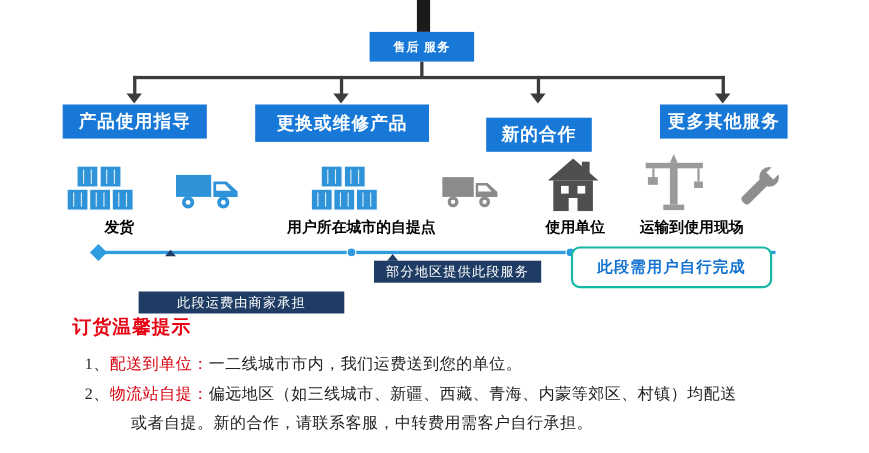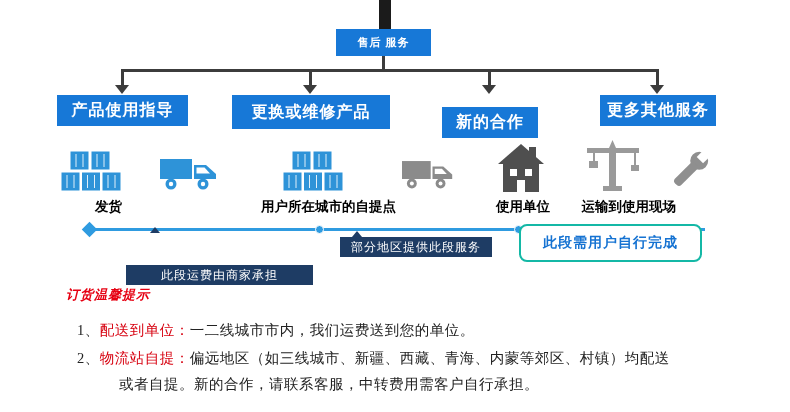--- a/index.html
+++ b/index.html
@@ -55,22 +55,22 @@
   .seg1 { left:126px; top:233px; width:187px; height:20px;margin-top:32px; }
   .seg2 { left:340px; top:237px; width:152px; height:20px; }
   .notch { position:absolute; width:0; height:0;
            border-left:5px solid transparent; border-right:5px solid transparent;
            border-bottom:6px solid #1e3c64; }
   .notch1 { left:150px; top:227px; } .notch2 { left:352px; top:231px; }
   .seg3 { left:519px; top:224px; width:183px; height:38px; background:#fff;
           border:2px solid #14b8a6; border-radius:8px; color:#1673d2;
           font-weight:bold; font-size:14px; }
   
-  .tips-title { position:absolute; left:66px; top:286px; font-size:13px; font-weight:bold;
-                color:#e60012; letter-spacing:1px;font-style:italic; }
+  .tips-title { position:absolute; left:66px; top:286px; font-size:17px; font-weight:bold;
+                color:#e60012; letter-spacing:1px; }
   .tip { position:absolute; font-family:"Liberation Serif", serif; font-size:14.5px;
          color:#222; white-space:nowrap; letter-spacing:0.5px; }
   .tip1  { left:77px;  top:321px; }
   .tip2a { left:77px;  top:349px; }
   .tip2b { left:119px; top:375px; }
   .hl { color:#d7000f; }
 </style>
 </head>
 <body>
 

